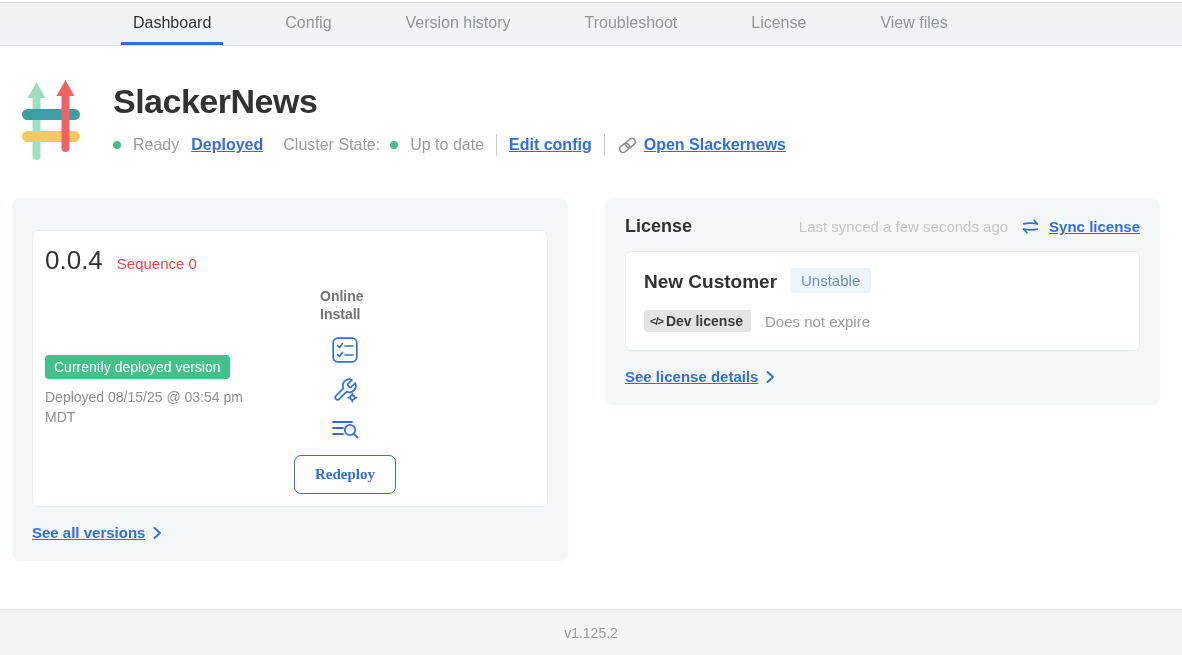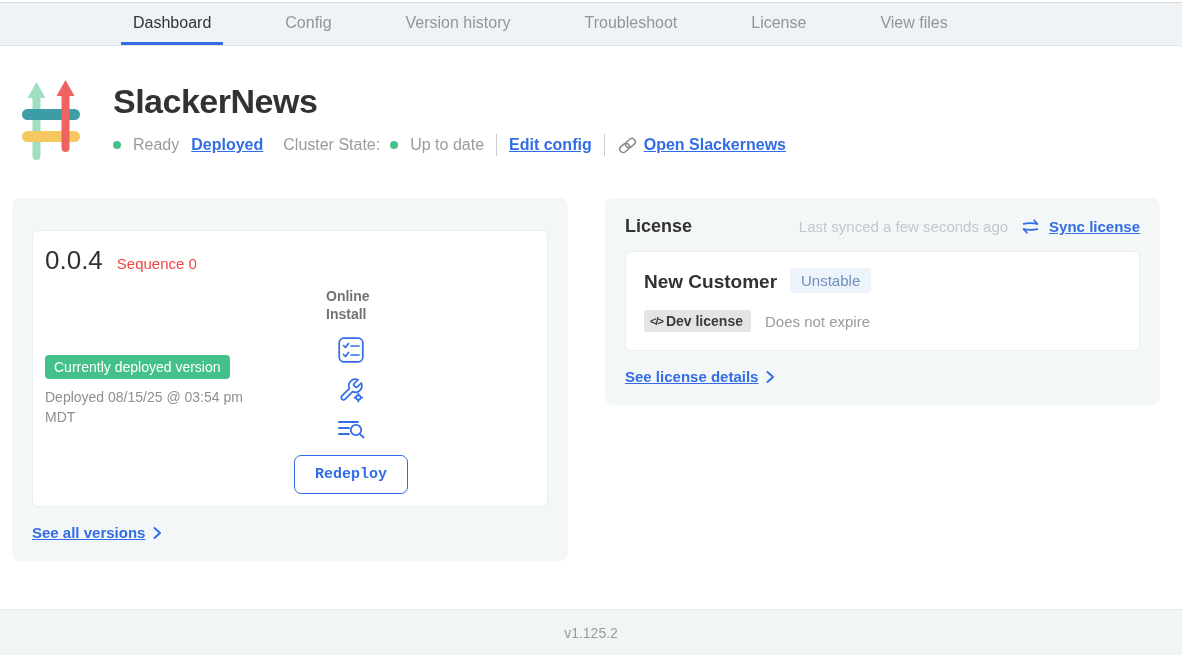--- a/index.html
+++ b/index.html
@@ -55,21 +55,21 @@
   .ver-number { font-size:26px; font-weight:400; color:#323232; }
   .ver-seq { font-size:15px; color:#ef4444; margin-left:14px; }
   .ver-row2 { display:flex; align-items:center; margin-top:12px; }
   .ver-left { width:235px; flex:0 0 auto; }
   .deployed-badge { display:inline-block; background:#44c08a; color:#fff; font-size:14px; padding:4px 9px; border-radius:4px; }
   .deployed-at { margin-top:9px; font-size:14px; line-height:1.4; color:#8f8f8f; width:228px; }
   .ver-right { display:flex; align-items:center; gap:14px; margin-left:14px;flex-direction:column; }
   .install-type { width:50px; font-size:14px; font-weight:700; color:#737373; line-height:1.25; }
   .icon-btn { display:flex; align-items:center; cursor:pointer; }
   .redeploy-btn { background:#fff; border:1px solid #326de6; color:#326de6; font-weight:700; font-size:15px;
-                  padding:10px 20px; border-radius:7px; cursor:pointer; font-family:Liberation Mono, monospace; }
+                  padding:10px 20px; border-radius:7px; cursor:pointer; font-family:Liberation Serif, serif; }
   .card-footer-link { display:flex; align-items:center; gap:7px; margin-top:17px; font-size:15px; }
 
   
   .lic-synced { font-size:15px; color:#c3c7cb; }
   .lic-row1 { display:flex; align-items:flex-end; }
   .customer-name { font-size:19px; font-weight:700; color:#323232; }
   .unstable-badge { margin-left:13px; background:#eef4fb; color:#6e8fbe; font-size:15px; padding:4px 11px; border-radius:4px; }
   .lic-row2 { display:flex; align-items:center; margin-top:17px; }
   .dev-badge { display:inline-flex; align-items:center; gap:3px; background:#e4e4e4; color:#3b3b3b; font-size:14px;
                font-weight:700; padding:3px 8px 3px 6px; border-radius:3px; }

